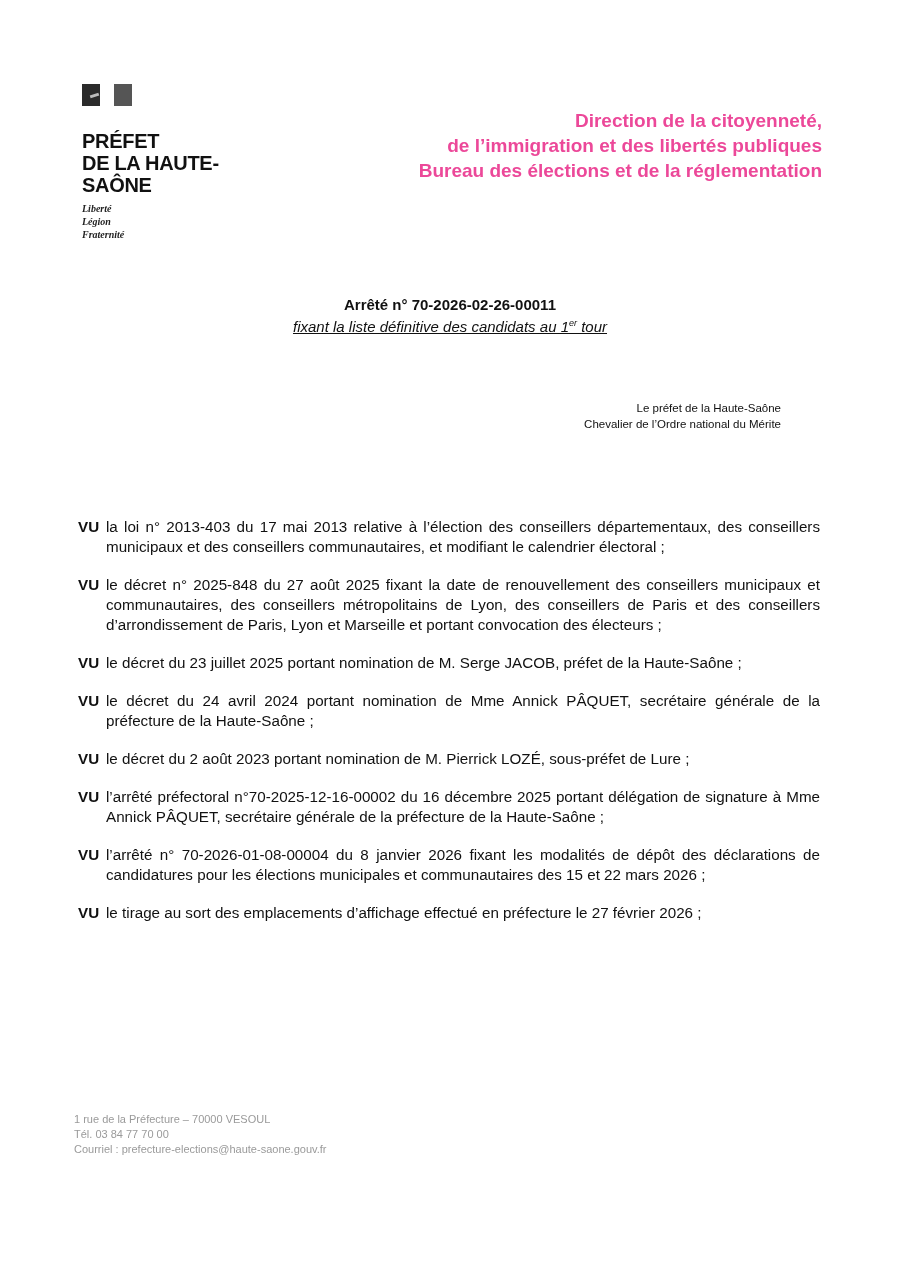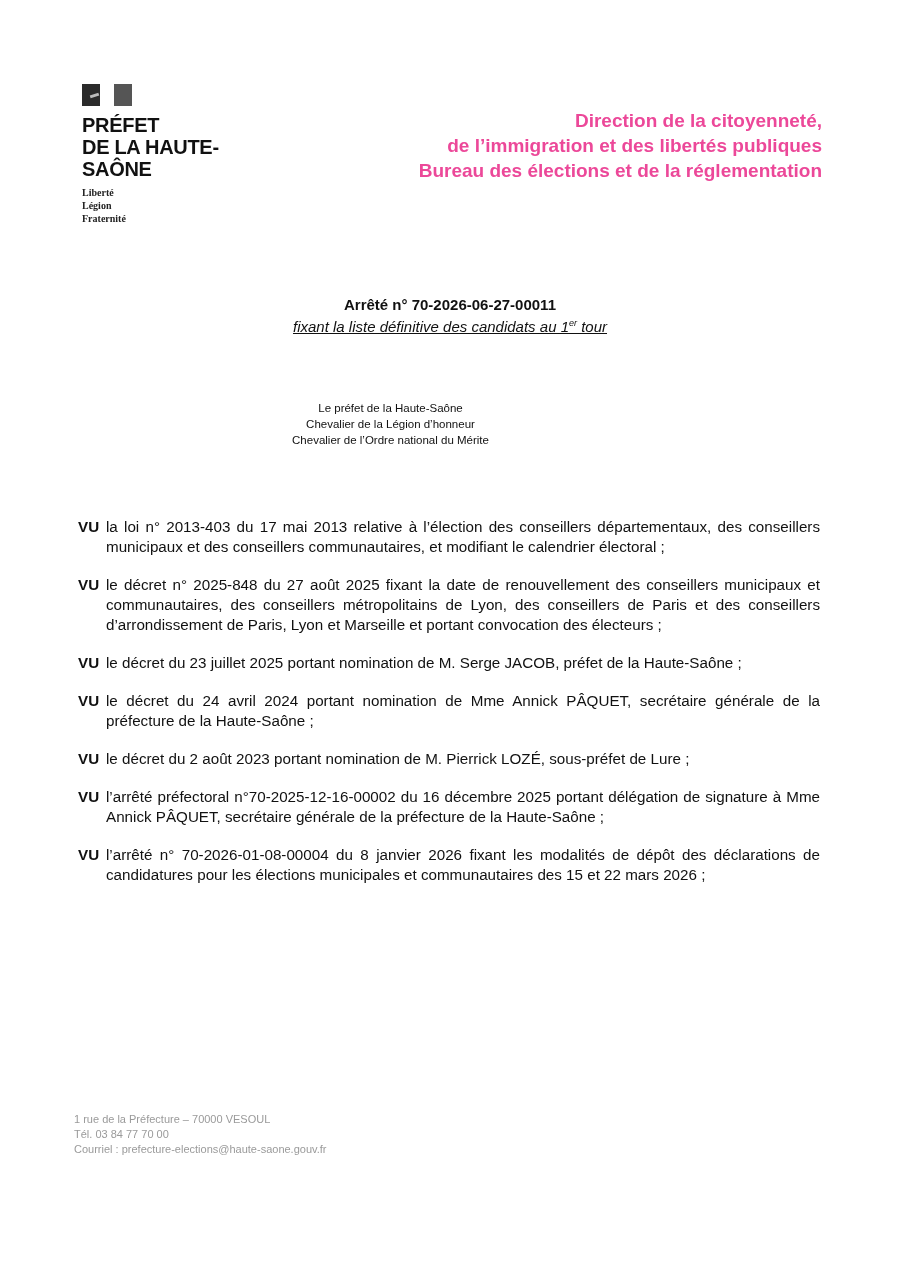--- a/index.html
+++ b/index.html
@@ -3,28 +3,28 @@
   <meta charset="utf-8">
   <style>
     html, body { margin: 0; padding: 0; background: #ffffff; }
     body { width: 900px; height: 1272px; position: relative; overflow: hidden; color: #111; font-family: "Liberation Sans", sans-serif; }
     .logo-block { position: absolute; left: 82px; top: 84px; width: 180px; }
     .marianne { position: relative; width: 52px; height: 22px; margin-left: 0; }
     .marianne .left { position: absolute; left: 0; top: 0; width: 22px; height: 22px; background: #2b2b2b; }
     .marianne .right { position: absolute; left: 32px; top: 0; width: 18px; height: 22px; background: #555; }
     .marianne .face { position: absolute; left: 18px; top: 0; width: 16px; height: 22px; background: #fff; border-radius: 0 10px 6px 0; }
     .marianne .eye { position: absolute; left: 8px; top: 10px; width: 9px; height: 3px; background: #bbb; transform: rotate(-18deg); }
-    .prefet-name { margin-top: 8px; font-weight: bold; font-size: 20px; line-height: 22px; letter-spacing: -0.3px; color: #111; }
-    .devise { margin-top: 6px; font-family: "Liberation Serif", serif; font-weight: bold; font-size: 10px; line-height: 13px; color: #222; }
+    .prefet-name { margin-top: 24px; font-weight: bold; font-size: 20px; line-height: 22px; letter-spacing: -0.3px; color: #111; }
+    .devise { margin-top: 6px; font-family: "Liberation Serif", serif; font-style: italic; font-weight: bold; font-size: 10px; line-height: 13px; color: #222; }
     .direction { position: absolute; right: 78px; top: 108px; text-align: right; font-weight: bold; font-size: 19px; line-height: 25px; color: #ec4899; }
     .arrete-title { position: absolute; left: 0; width: 900px; top: 295px; text-align: center; font-size: 15px; line-height: 19px; }
     .arrete-title .num { font-weight: bold; }
     .arrete-title .sub { font-style: italic; text-decoration: underline; }
     .arrete-title sup { font-size: 9px; }
-    .authority { position: absolute; left: 0; width: 781px; top: 400px; text-align: center; font-size: 11.5px; line-height: 16px; }
+    .authority { position: absolute; left: 0; width: 781px; top: 400px; text-align: right; font-size: 11.5px; line-height: 16px; }
     .vu-list { position: absolute; left: 78px; top: 517px; width: 742px; font-family: "Liberation Sans Narrow", "Liberation Sans", sans-serif; font-size: 15.2px; line-height: 20px; }
     .vu { margin: 0 0 18px 0; text-align: justify; padding-left: 28px; text-indent: -28px; }
     .vu .lbl { font-weight: bold; display: inline-block; width: 28px; text-indent: 0; }
     .footer { position: absolute; left: 74px; top: 1112px; font-size: 11px; line-height: 15px; color: #9a9a9a; }
   </style>
 </head>
 <body>
 
 <div class="logo-block">
   <div class="marianne">
@@ -45,37 +45,37 @@
   </div>
 </div>
 
 <div class="direction">
   <div>Direction de la citoyenneté,</div>
   <div>de l’immigration et des libertés publiques</div>
   <div>Bureau des élections et de la réglementation</div>
 </div>
 
 <div class="arrete-title">
-  <div class="num">Arrêté n° 70-2026-06-27-00011</div>
+  <div class="num">Arrêté n° 70-2026-02-26-00011</div>
   <div class="sub"><span>fixant la liste définitive des candidats au 1</span><sup>er</sup><span> tour</span></div>
 </div>
 
 <div class="authority">
   <div>Le préfet de la Haute-Saône</div>
-  <div>Chevalier de la Légion d’honneur</div>
   <div>Chevalier de l’Ordre national du Mérite</div>
 </div>
 
 <div class="vu-list">
   <p class="vu"><span class="lbl">VU</span><span>la loi n° 2013-403 du 17 mai 2013 relative à l’élection des conseillers départementaux, des conseillers municipaux et des conseillers communautaires, et modifiant le calendrier électoral ;</span></p>
   <p class="vu"><span class="lbl">VU</span><span>le décret n° 2025-848 du 27 août 2025 fixant la date de renouvellement des conseillers municipaux et communautaires, des conseillers métropolitains de Lyon, des conseillers de Paris et des conseillers d’arrondissement de Paris, Lyon et Marseille et portant convocation des électeurs ;</span></p>
   <p class="vu"><span class="lbl">VU</span><span>le décret du 23 juillet 2025 portant nomination de M. Serge JACOB, préfet de la Haute-Saône ;</span></p>
   <p class="vu"><span class="lbl">VU</span><span>le décret du 24 avril 2024 portant nomination de Mme Annick PÂQUET, secrétaire générale de la préfecture de la Haute-Saône ;</span></p>
   <p class="vu"><span class="lbl">VU</span><span>le décret du 2 août 2023 portant nomination de M. Pierrick LOZÉ, sous-préfet de Lure ;</span></p>
   <p class="vu"><span class="lbl">VU</span><span>l’arrêté préfectoral n°70-2025-12-16-00002 du 16 décembre 2025 portant délégation de signature à Mme Annick PÂQUET, secrétaire générale de la préfecture de la Haute-Saône ;</span></p>
   <p class="vu"><span class="lbl">VU</span><span>l’arrêté n° 70-2026-01-08-00004 du 8 janvier 2026 fixant les modalités de dépôt des déclarations de candidatures pour les élections municipales et communautaires des 15 et 22 mars 2026 ;</span></p>
+  <p class="vu"><span class="lbl">VU</span><span>le tirage au sort des emplacements d’affichage effectué en préfecture le 27 février 2026 ;</span></p>
 </div>
 
 <div class="footer">
   <div>1 rue de la Préfecture – 70000 VESOUL</div>
   <div>Tél. 03 84 77 70 00</div>
   <div>Courriel : prefecture-elections@haute-saone.gouv.fr</div>
 </div>
 
 </body></html>

